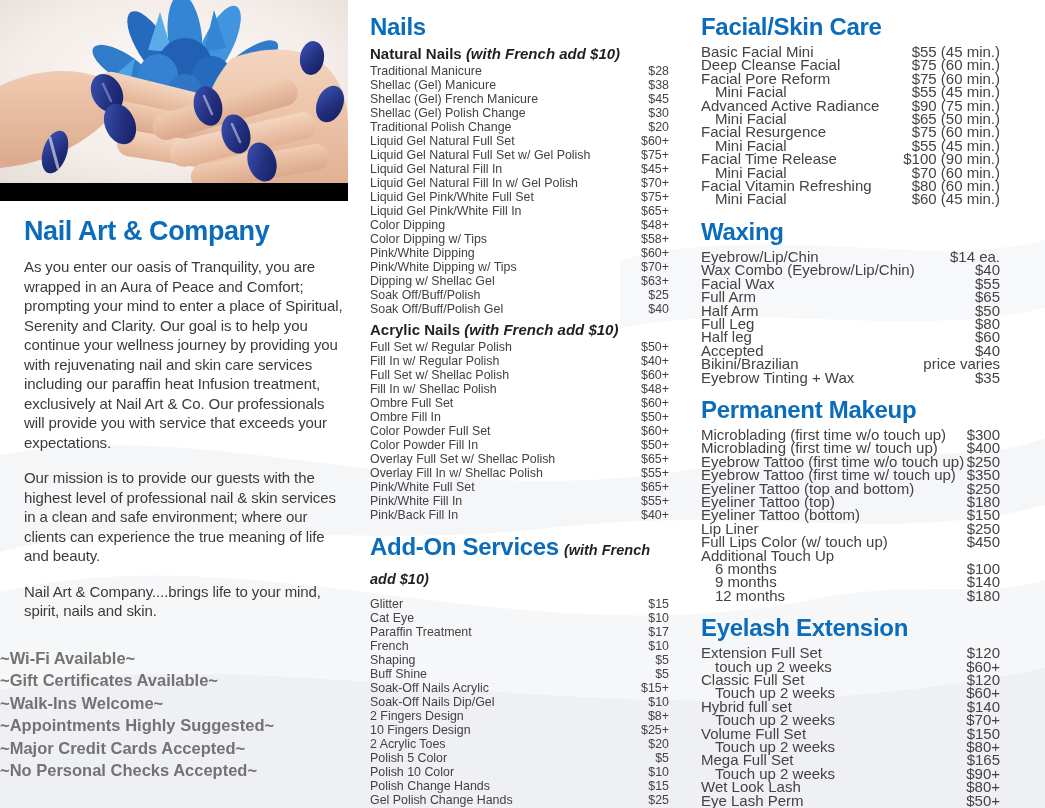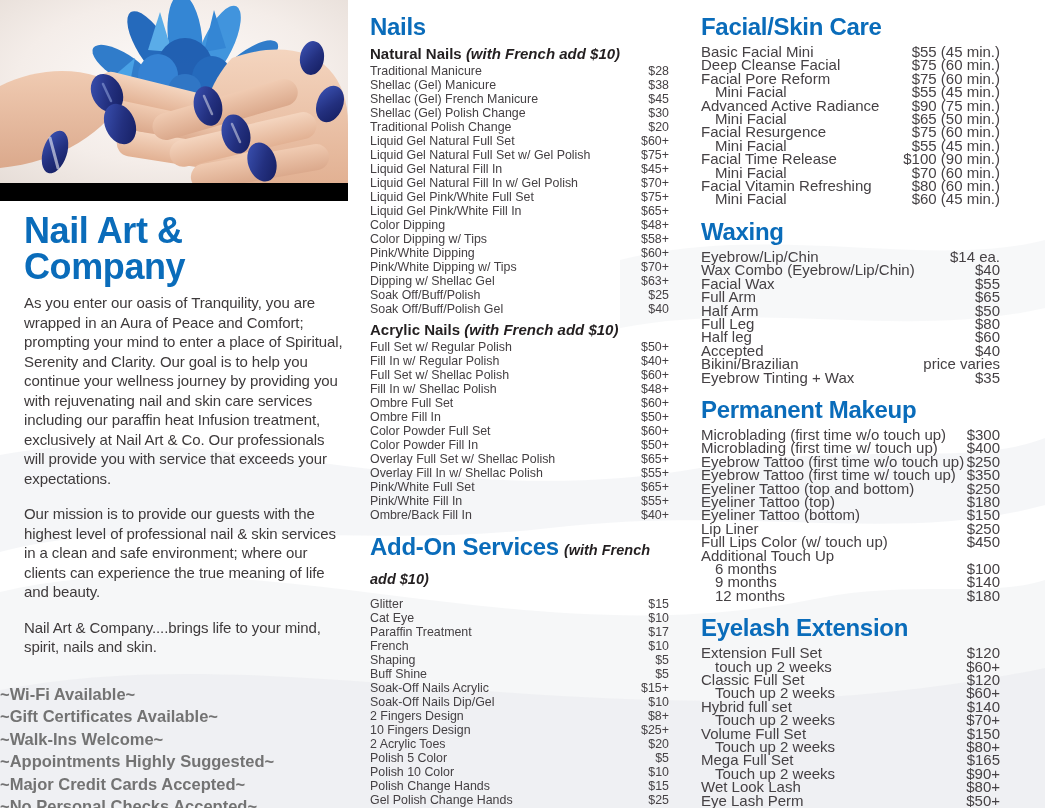--- a/index.html
+++ b/index.html
@@ -14,21 +14,21 @@
   
   .col{position:absolute;top:0;}
   .col-left{left:0;width:348px;}
   .col-mid{left:370px;width:299px;padding-top:14px;}
   .col-right{left:701px;width:299px;padding-top:14px;}
 
   
   .hero{width:348px;height:183px;display:block;}
   .hero-bar{width:348px;height:18px;background:#000000;}
   .brand-title{
-    margin:12px 0 0 24px;font-size:36px;font-weight:bold;letter-spacing:-0.4px;
+    margin:12px 0 0 24px;font-size:27px;font-weight:bold;letter-spacing:-0.4px;
     color:var(--accent);line-height:36px;
   }
   .brand-copy{margin:8px 0 0 24px;width:322px;color:#3e3a3b;font-size:15px;line-height:19.5px;letter-spacing:-0.1px;}
   .brand-copy .para + .para{margin-top:16px;}
   .amenities{margin-top:26px;width:348px;text-align:left;font-weight:bold;color:#737373;font-size:16.5px;line-height:22.5px;}
 
   
   h2.section-title{
     margin:0 0 5px 0;font-size:24px;line-height:26px;font-weight:bold;
     color:var(--accent);letter-spacing:-0.3px;
@@ -286,21 +286,21 @@
             </div>
             <div class="row">
               <span class="lbl">Pink/White Full Set</span>
               <span class="prc">$65+</span>
             </div>
             <div class="row">
               <span class="lbl">Pink/White Fill In</span>
               <span class="prc">$55+</span>
             </div>
             <div class="row">
-              <span class="lbl">Ombre/Back Fill In</span>
+              <span class="lbl">Pink/Back Fill In</span>
               <span class="prc">$40+</span>
             </div>
           </div>
       </div>
     </div>
 
     <div class="sec">
       <h2 class="section-title">
         <span>Add-On Services</span><span class="hnote">(with French add $10)</span>
       </h2>

